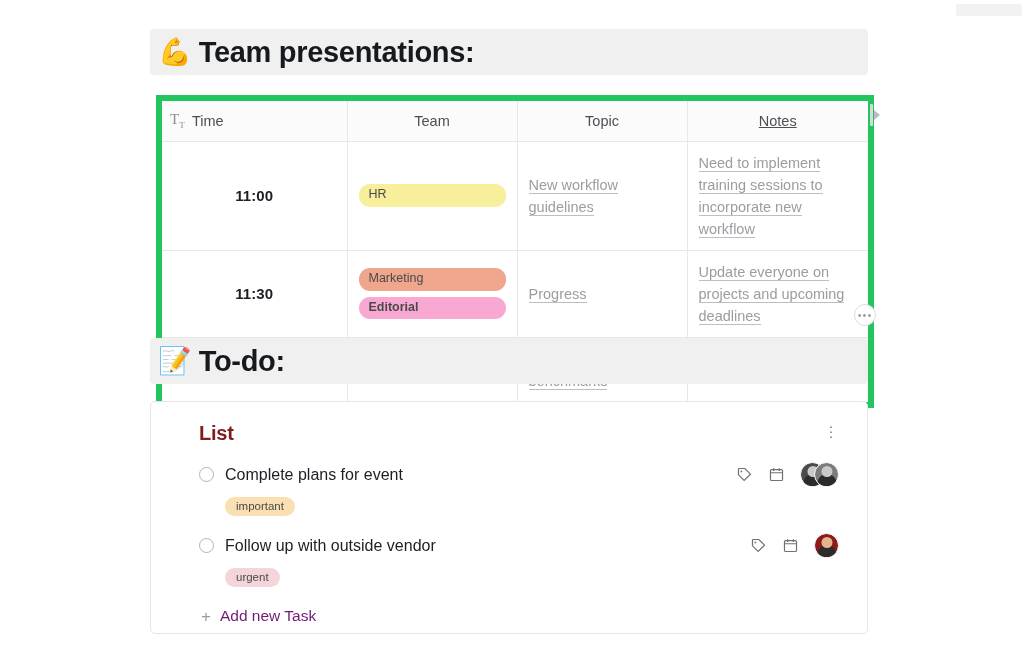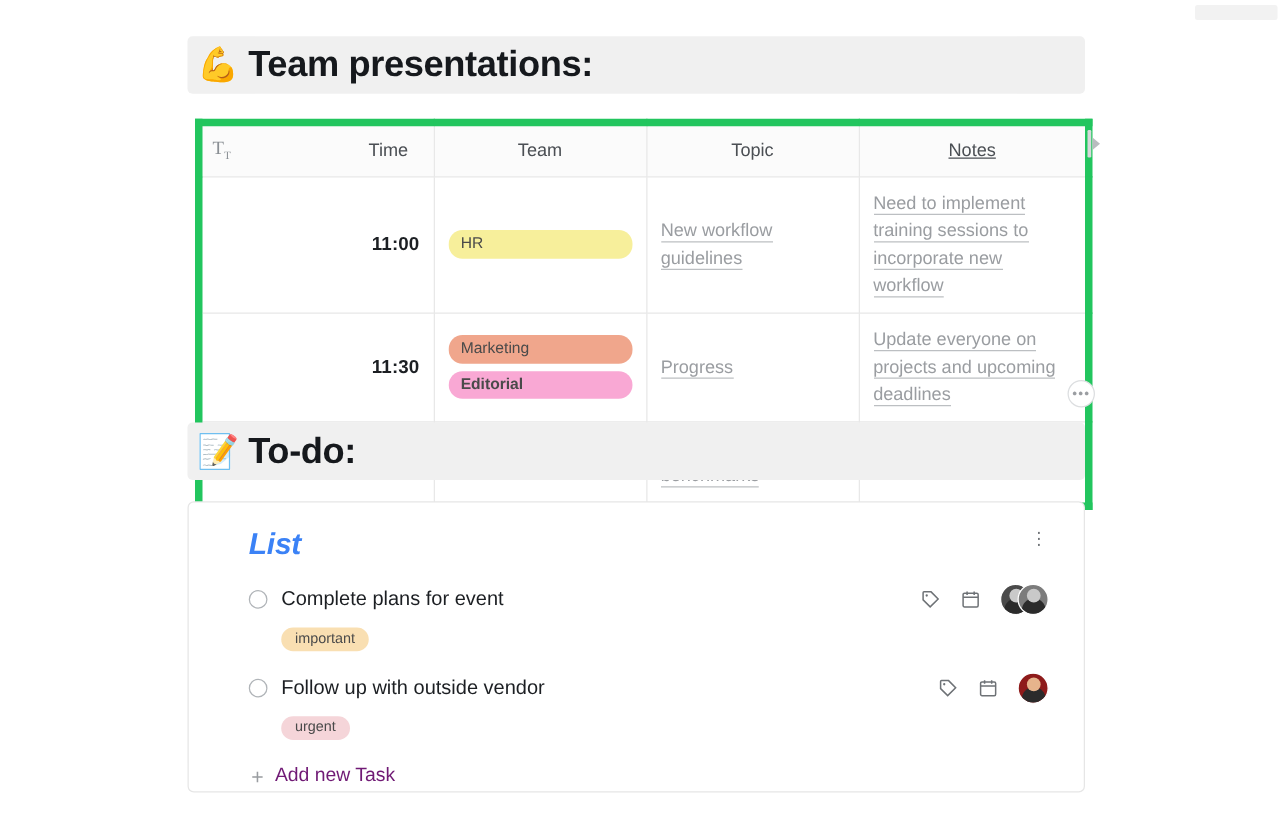--- a/index.html
+++ b/index.html
@@ -99,28 +99,28 @@
     flex: 0 0 22px;
     color: #8a8f94;
     font-size: 15px;
     line-height: 1;
     text-align: left;
     font-family: "Liberation Serif", serif;
   }
   .tt-icon sub { font-size: 9px; }
   .th-time-label {
     flex: 1;
-    text-align: right;
+    text-align: left;
     padding-right: 20px;
   }
 
   table.grid td { padding: 10px 11px; }
 
   td.c-time {
-    text-align: right;
+    text-align: center;
     font-size: 15px;
     font-weight: bold;
     color: #1c1f23;
     letter-spacing: 0.1px;
   }
   td.c-team { padding: 9px 11px; margin-top: 10px; }
   td.c-topic, td.c-notes { vertical-align: top; margin-left: 28px; }
 
   .row1 td { height: 64px; }
   .row2 td { height: 63px; }
@@ -211,25 +211,24 @@
     border: 1px solid #e6e6e6;
     border-radius: 5px;
     padding: 20px 28px 0 48px;
   }
   .list-head {
     display: flex;
     align-items: flex-start;
     justify-content: space-between;
   }
   .list-title {
-    font-size: 24px;
+    font-size: 20px;
     font-weight: bold;
-    color: #3b82f6;
+    color: #7f1d1d;
     letter-spacing: -0.2px;
-    font-style: italic;
   }
   .kebab {
     color: #6e7276;
     font-size: 16px;
     line-height: 13px;
     letter-spacing: 0;
     width: 16px;
     text-align: center;
     padding-top: 1px;
   }

